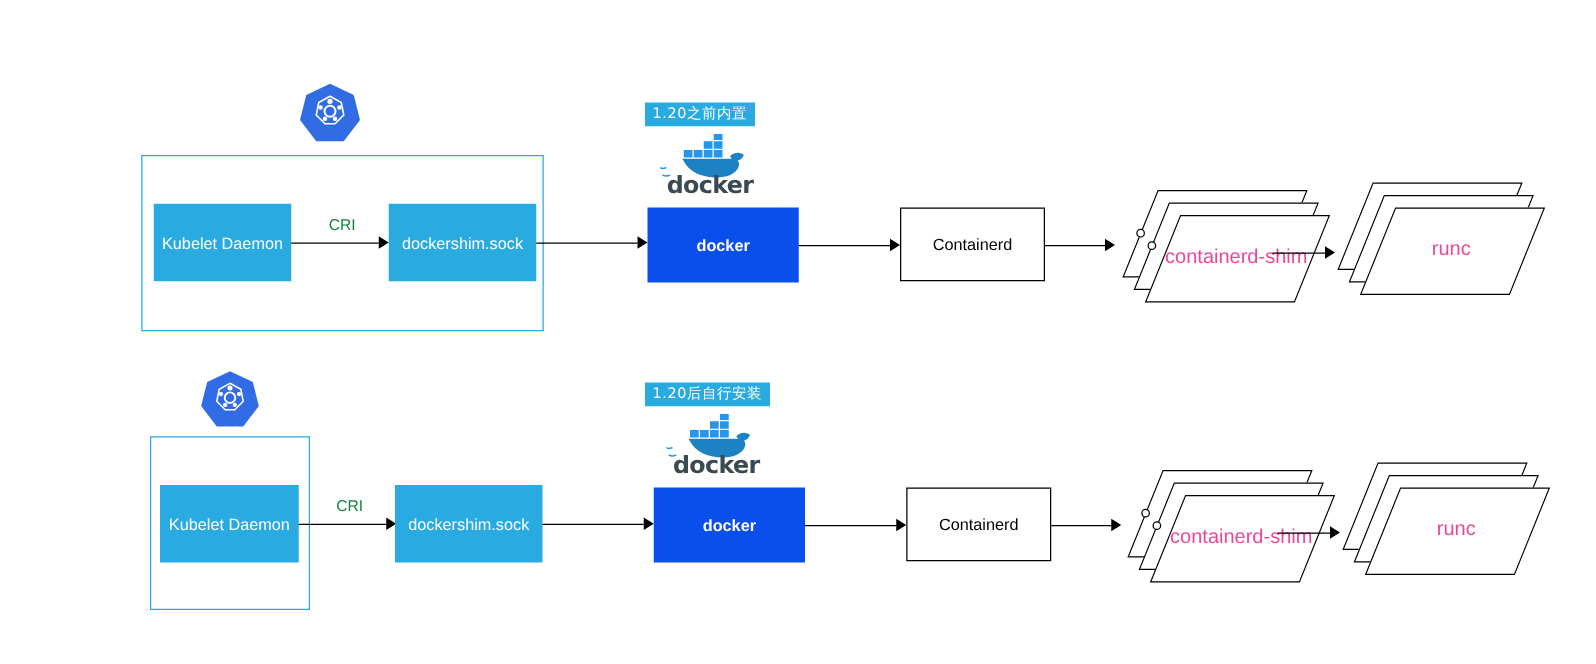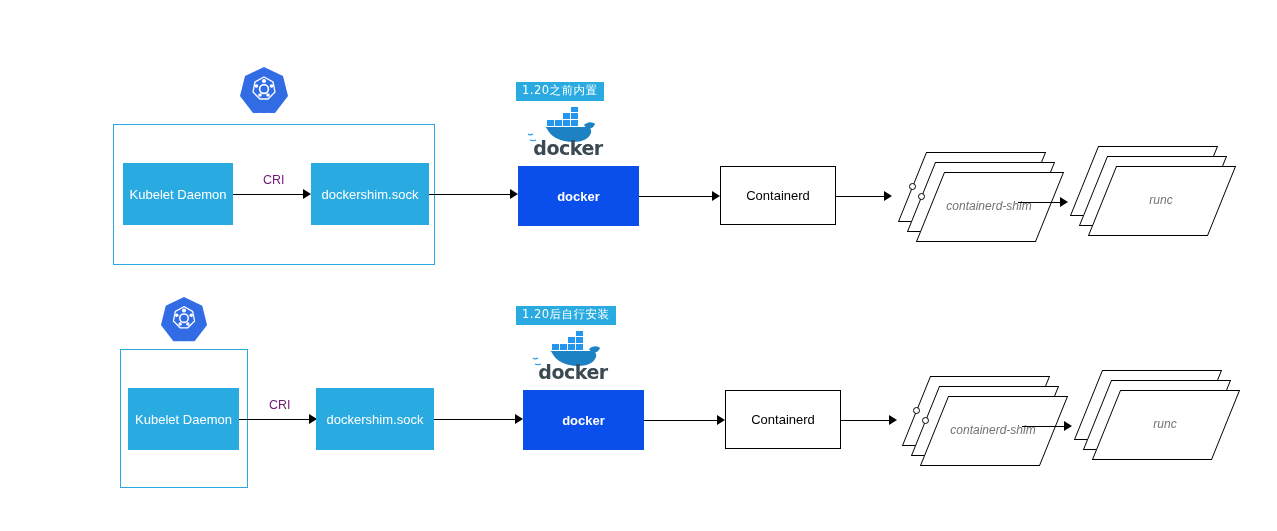--- a/index.html
+++ b/index.html
@@ -33,33 +33,33 @@
   }
 
   
   .arrow{position:absolute;height:10px;pointer-events:none;}
   .arrow .shaft{position:absolute;left:0;top:4.5px;height:1.3px;background:#000;}
   .arrow .head{
     position:absolute;top:0px;right:0;width:0;height:0;
     border-top:5px solid transparent;border-bottom:5px solid transparent;
     border-left:8px solid #000;
   }
-  .arrow-label{position:absolute;font-size:12.5px;color:#701a75;white-space:nowrap;}
+  .arrow-label{position:absolute;font-size:12.5px;color:#15803d;white-space:nowrap;}
 
   
   .stack{position:absolute;}
   .sheet{
     position:absolute;width:118px;height:68px;
     background:#ffffff;border:1.2px solid #000;
     transform:skewX(-22deg);
   }
   .sheet-label{
     position:absolute;width:118px;height:68px;
     display:flex;align-items:center;justify-content:center;
-    font-size:12px;color:#737373;white-space:nowrap;font-style:italic;
+    font-size:16px;color:#ec4899;white-space:nowrap;
   }
   .dot{
     position:absolute;width:5px;height:5px;border-radius:50%;
     border:1.1px solid #000;background:#fff;
   }
 
   
   .kubelet-logo{position:absolute;}
   .docker-logo{position:absolute;}
   .docker-word{

